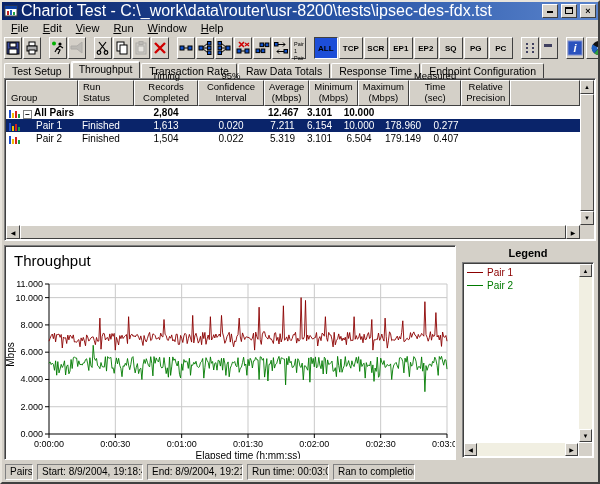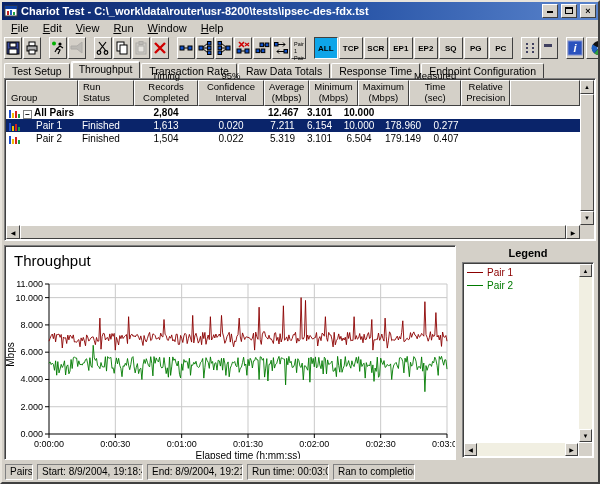--- a/index.html
+++ b/index.html
@@ -2,38 +2,38 @@
 <html><head>
 <meta charset="utf-8">
 <style>
   html,body{margin:0;padding:0;background:#777;}
   *{box-sizing:border-box;font-family:"Liberation Sans","DejaVu Sans",sans-serif;}
   .window{width:600px;height:484px;background:#d4d0c8;border:2px solid;
     border-color:#e8e4dc #404040 #404040 #e8e4dc;display:flex;flex-direction:column;overflow:hidden;}
   
   .titlebar{height:18px;flex:0 0 18px;background:linear-gradient(90deg,#0a246a 0%,#2a56a8 60%,#5a84cc 100%);
     display:flex;align-items:center;padding:1px 2px;gap:3px;}
-  .titlebar .title{color:#fff;font-size:11px;font-weight:bold;flex:1;white-space:nowrap;overflow:hidden;}
+  .titlebar .title{color:#fff;font-size:16px;font-weight:normal;flex:1;white-space:nowrap;overflow:hidden;}
   .winbtn{width:16px;height:14px;background:#d4d0c8;border:1px solid;border-color:#fff #404040 #404040 #fff;
     font-size:9px;line-height:11px;text-align:center;font-weight:bold;color:#000;padding:0;}
   .winbtn .mini{display:inline-block;width:6px;border-bottom:2px solid #000;margin-bottom:1px;}
   .winbtn .maxi{display:inline-block;width:8px;height:7px;border:1px solid #000;border-top:2px solid #000;}
   
   .menubar{height:15px;flex:0 0 15px;display:flex;align-items:center;padding-left:2px;}
   .menu-item{font-size:11px;padding:0 7px;color:#000;}
   .menu-item::first-letter{text-decoration:underline;}
   
   .toolbar{height:26px;flex:0 0 26px;display:flex;align-items:center;padding:1px 2px;gap:1px;}
   .tbtn{width:23px;height:22px;background:#d4d0c8;border:1px solid;border-color:#fff #404040 #404040 #fff;
     display:flex;align-items:center;justify-content:center;padding:0;}
   .tbtn.disabled svg{opacity:.45;}
   .tgap{width:6px;flex:0 0 6px;}
   .fbtn{width:24px;height:22px;background:#d4d0c8;border:1px solid;border-color:#fff #404040 #404040 #fff;
     font-size:8px;font-weight:bold;color:#000;padding:0;text-align:center;}
-  .fbtn.pressed{border-color:#404040 #fff #fff #404040;background:#0ea5e9;}
+  .fbtn.pressed{border-color:#404040 #fff #fff #404040;background:#1d4ed8;}
   .pairnames{width:26px;height:22px;background:#d4d0c8;border:1px solid;border-color:#fff #404040 #404040 #fff;
     font-size:5.5px;line-height:7px;text-align:left;padding:3px 1px 0 2px;color:#000;}
   .brand{display:flex;align-items:center;gap:1px;height:22px;padding:0 4px;border:1px solid;
     border-color:#fff #404040 #404040 #fff;background:#d4d0c8;}
   
   .tabrow{height:17px;flex:0 0 17px;display:flex;align-items:flex-end;padding-left:2px;position:relative;}
   .tab{font-size:10.5px;color:#000;background:#d4d0c8;border:1px solid;border-color:#fff #404040 #d4d0c8 #fff;
     border-bottom:none;padding:1px 7px 2px 7px;margin-right:1px;border-radius:2px 2px 0 0;height:15px;}
   .tab.active{height:17px;font-weight:normal;z-index:2;box-shadow:inset 1px 1px 0 #fff;border-color:#fff #404040 #d4d0c8 #fff;}
   

